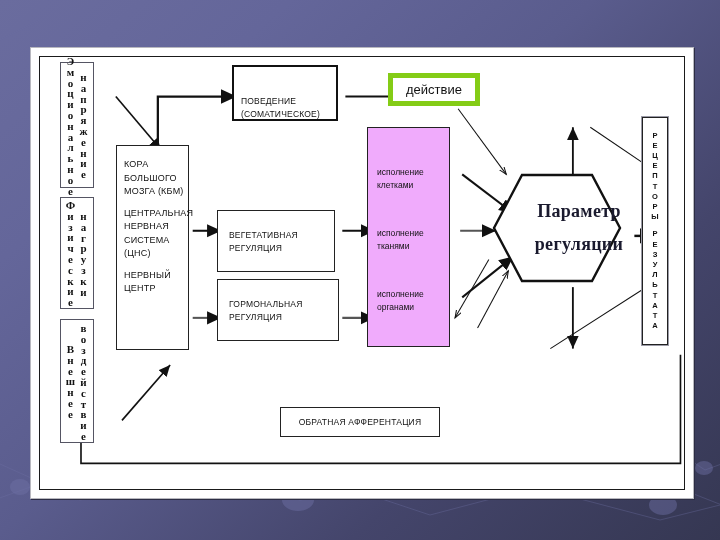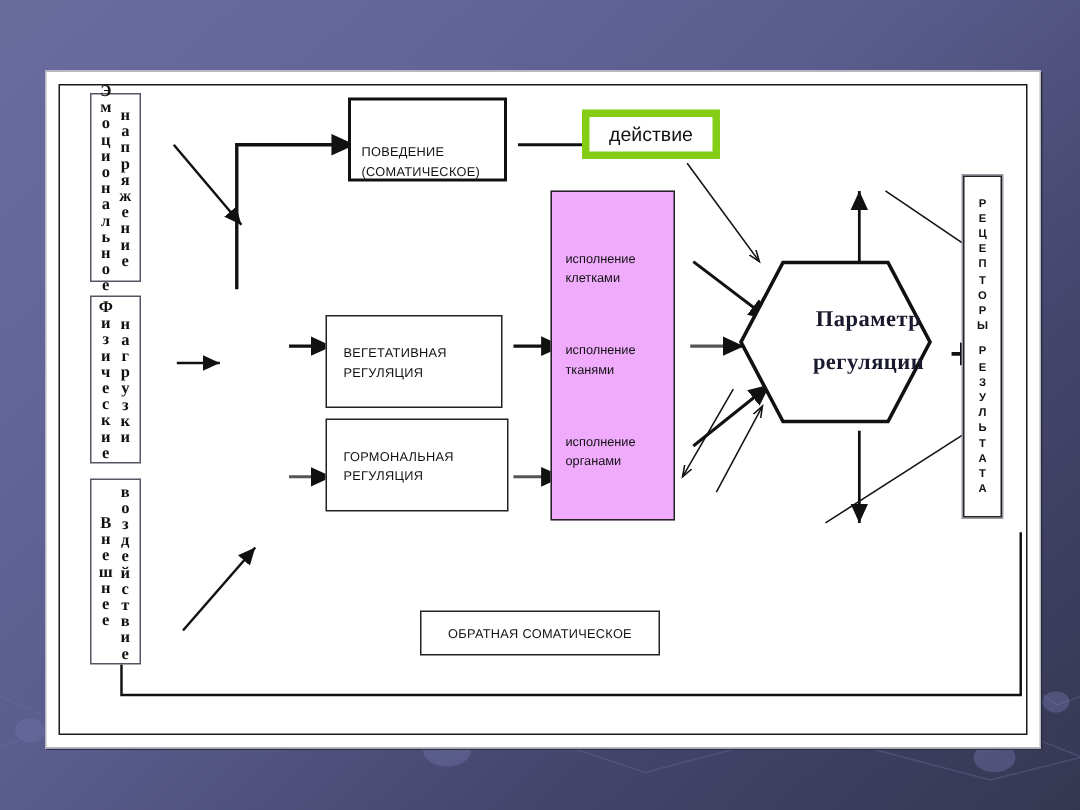--- a/index.html
+++ b/index.html
@@ -74,21 +74,21 @@
   
   #hexwrap{position:absolute;}
   #hex{width:100%;height:100%;display:block;}
   #hextext{
     position:absolute;left:0;top:0;width:100%;height:100%;
     display:flex;flex-direction:column;align-items:center;justify-content:center;
     gap:12px;pointer-events:none;
   }
   #hextext span{
     font-family:"Liberation Serif", serif;font-weight:bold;
-    font-size:15px;color:#1a1a2e;letter-spacing:.3px;padding-left:44px;
+    font-size:18px;color:#1a1a2e;letter-spacing:.3px;padding-left:44px;
   }
 
   
   #ell{position:absolute;}
   #elltext{
     position:absolute;left:0;top:0;width:100%;height:100%;
     display:flex;flex-direction:column;align-items:center;justify-content:center;
     gap:6px;pointer-events:none;
   }
   #elltext span{font-size:8px;color:#111;}
@@ -217,20 +217,35 @@
         </div>
       </div>
 
       <div class="vbox" style="left:20px;top:262px;width:34px;height:124px;">
         <div class="vt">
           <span class="vword">Внешнее</span>
           <span class="vword">воздействие</span>
         </div>
       </div>
 
+      <div class="box thin" id="cns" style="left:76px;top:88px;width:73px;height:205px;">
+        <div class="t" style="top:12px;">
+          <div class="line">КОРА</div>
+          <div class="line">БОЛЬШОГО</div>
+          <div class="line">МОЗГА (КБМ)</div>
+          <div class="gap"></div>
+          <div class="line">ЦЕНТРАЛЬНАЯ</div>
+          <div class="line">НЕРВНАЯ</div>
+          <div class="line">СИСТЕМА</div>
+          <div class="line">(ЦНС)</div>
+          <div class="gap"></div>
+          <div class="line">НЕРВНЫЙ</div>
+          <div class="line">ЦЕНТР</div>
+        </div>
+      </div>
 
       <div class="box thick" style="left:192px;top:8px;width:106px;height:56px;">
         <div class="t" style="top:16px;margin-top:12px;">
           <div>ПОВЕДЕНИЕ</div>
           <div>(СОМАТИЧЕСКОЕ)</div>
         </div>
       </div>
 
       <div class="box" id="action" style="left:348px;top:16px;width:92px;height:33px;border:5px solid #84cc16;">
         <span>действие</span>
@@ -295,18 +310,18 @@
             <div class="ltr">Л</div>
             <div class="ltr">Ь</div>
             <div class="ltr">Т</div>
             <div class="ltr">А</div>
             <div class="ltr">Т</div>
             <div class="ltr">А</div>
           </div>
       </div>
 
       <div id="fb" style="left:240px;top:350px;width:160px;height:30px;">
-        <span>ОБРАТНАЯ СОМАТИЧЕСКОЕ</span>
+        <span>ОБРАТНАЯ АФФЕРЕНТАЦИЯ</span>
       </div>
 
     </div>
   </div>
 </div>
 
 </body></html>

